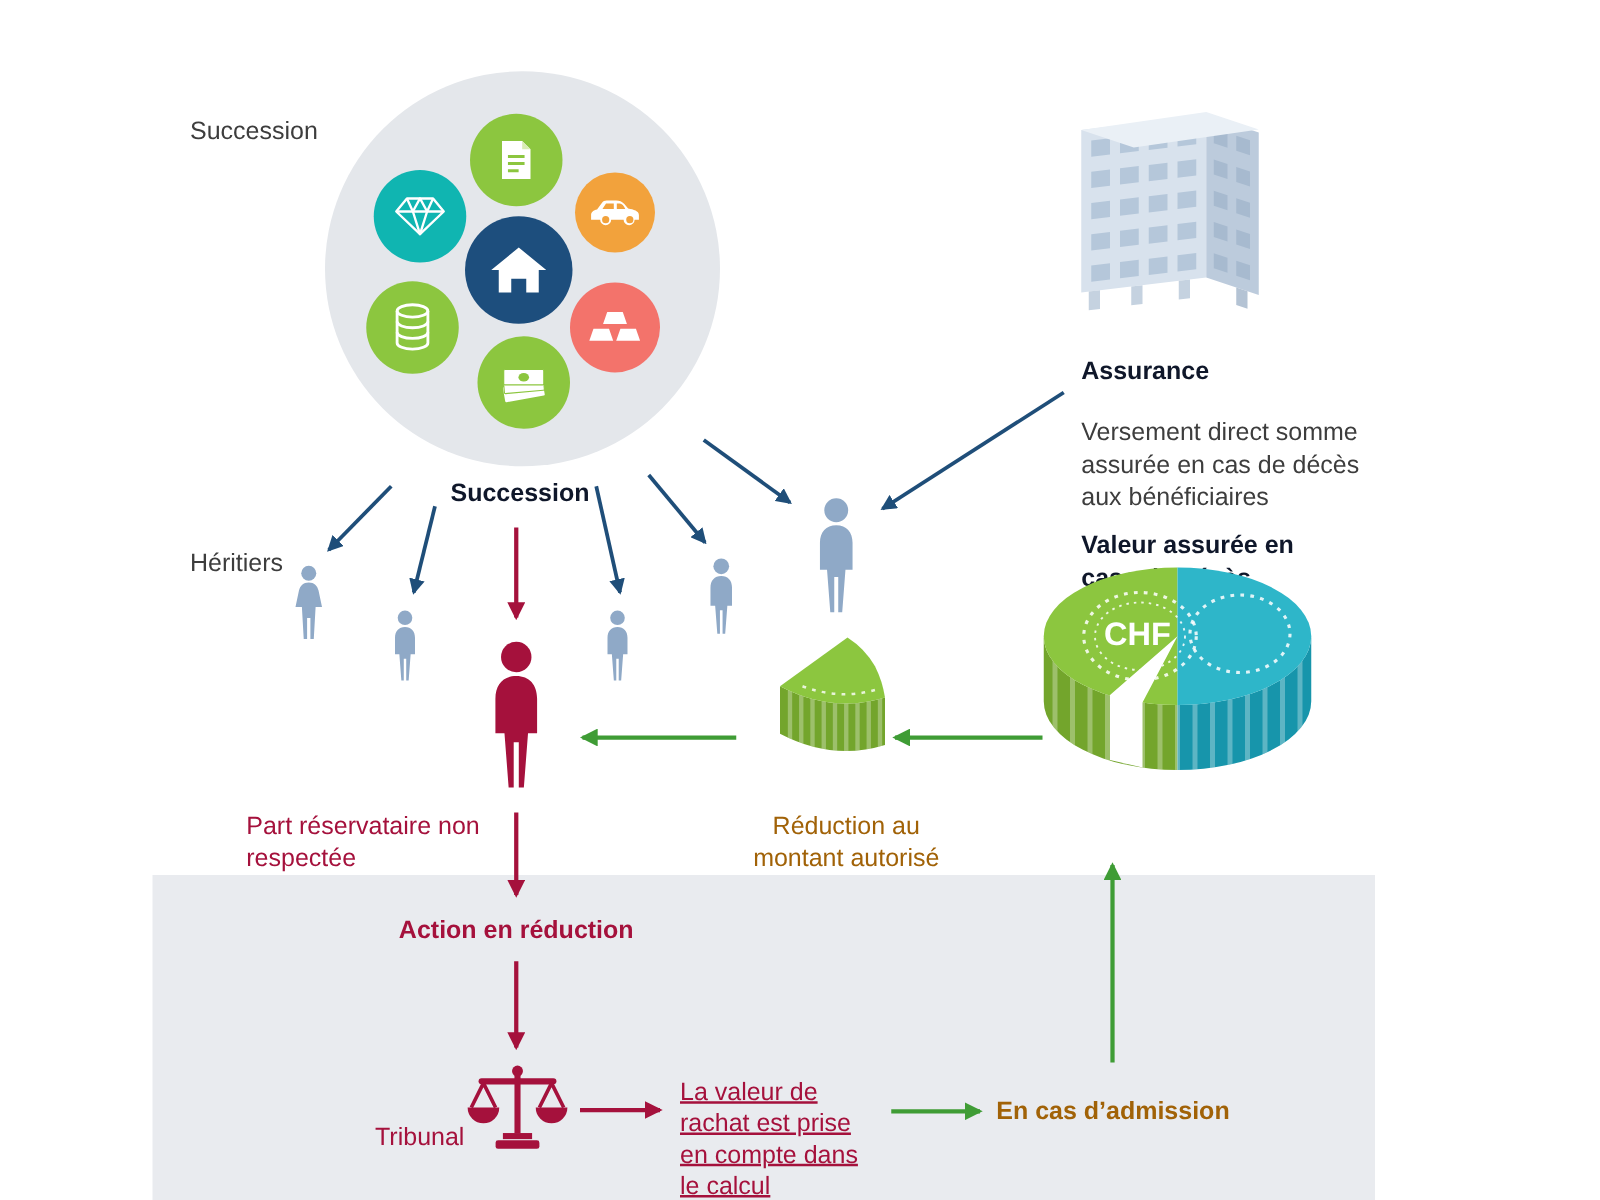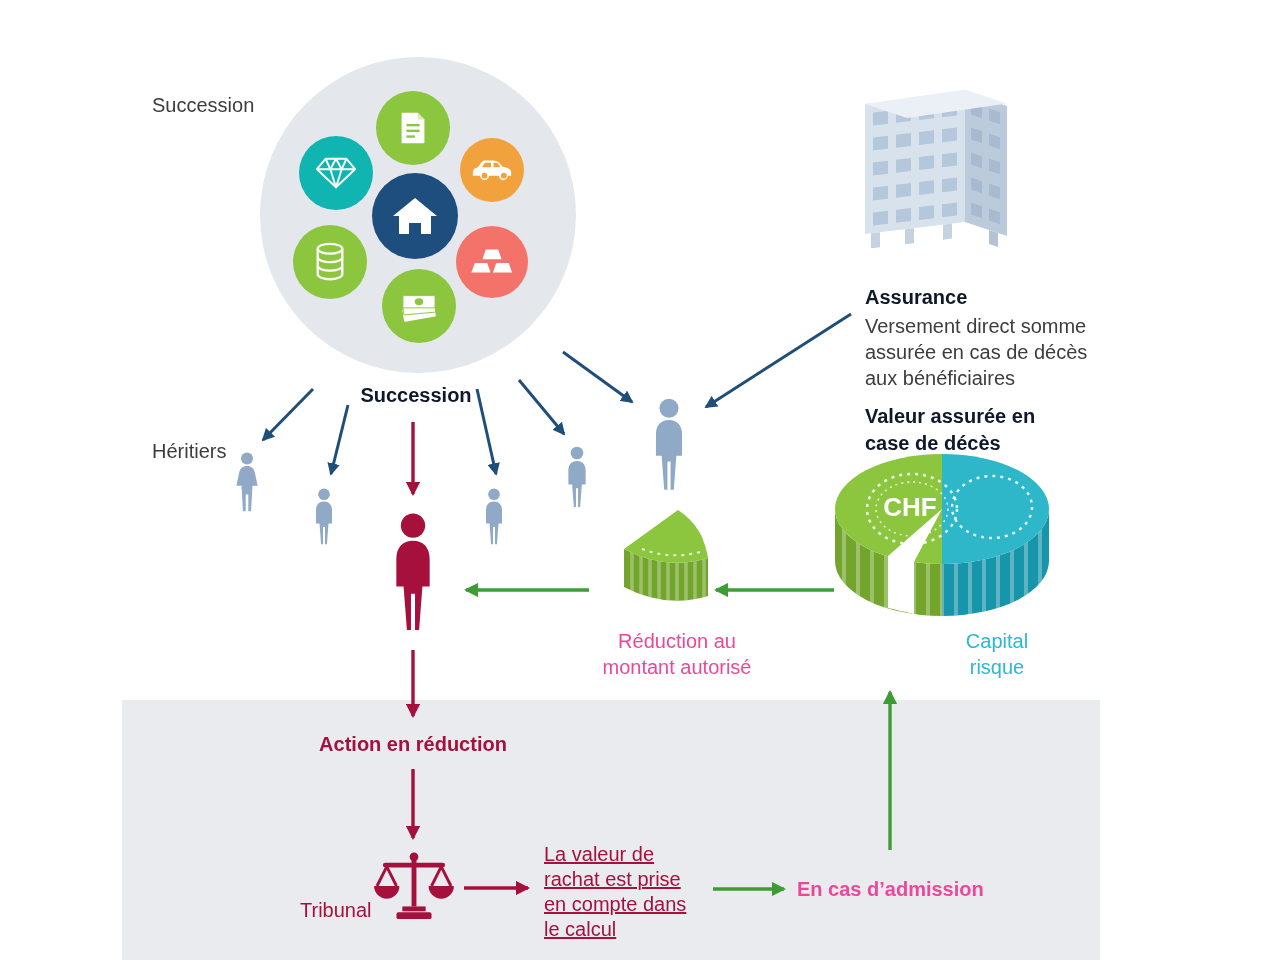--- a/index.html
+++ b/index.html
@@ -2,24 +2,24 @@
 <html><head>
 <meta charset="utf-8">
 <style>
   * { margin:0; padding:0; box-sizing:border-box; }
   html,body { background:#fff; }
   body { font-family:"Liberation Sans", sans-serif; }
   .canvas { position:relative; width:1100px; height:960px; background:#fff; overflow:hidden; }
   .abs { position:absolute; }
   .t { position:absolute; font-size:20px; line-height:26px; color:#3d3d3d; }
   .bold { font-weight:700; color:#0f172a; }
-  .pre { white-space:pre-line; }
+  .pre { white-space:pre-line;margin-top:20px; }
   .center { text-align:center; }
   .crimson { color:#a5113c; }
-  .green { color:#ec4899; }
+  .green { color:#a16207; }
   .cyan { color:#29b9d4; }
   .section-bg { position:absolute; left:122px; top:700px; width:1035px; height:260px; background:#e9ebef; }
   .wheel { position:absolute; left:260px; top:57px; width:316px; height:316px; border-radius:50%; background:#e4e7eb; }
   .bubble { position:absolute; border-radius:50%; display:flex; align-items:center; justify-content:center; }
   .person { position:absolute; }
   .arrows { position:absolute; left:0; top:0; pointer-events:none; }
   svg { display:block; }
   svg text { font-family:"Liberation Sans", sans-serif; }
 </style>
 </head>
@@ -272,24 +272,24 @@
         <path d="M15,17 L5,37 M15,17 L25,37"></path>
         <path d="M71,17 L61,37 M71,17 L81,37"></path>
       </g>
       <path d="M2,37 h26 a13,13 0 0 1 -26,0 z"></path>
       <path d="M58,37 h26 a13,13 0 0 1 -26,0 z"></path>
       <rect x="31" y="58" width="24" height="5"></rect>
       <rect x="25" y="64" width="36" height="7" rx="2"></rect>
     </svg>
   </div>
 
-  <div class="t cyan pre center" style="left:945px;top:628px;width:104px;">Capital
-risque</div>
   <div class="t green pre center" style="left:592px;top:628px;width:170px;">Réduction au
 montant autorisé</div>
+  <div class="t crimson pre" style="left:197px;top:628px;">Part réservataire non
+respectée</div>
   <div class="t crimson center" style="left:310px;top:731px;width:206px;font-weight:700;">Action en réduction</div>
   <div class="t crimson" style="left:280px;top:897px;margin-left:20px;">Tribunal</div>
   <div class="t crimson pre" style="left:544px;top:842px;line-height:25px;text-decoration:underline;">La valeur de
 rachat est prise
 en compte dans
 le calcul</div>
   <div class="t green" style="left:797px;top:876px;font-weight:700;">En cas d’admission</div>
 
   <svg class="arrows" width="1280" height="960" viewBox="0 0 1280 960">
     <defs>

